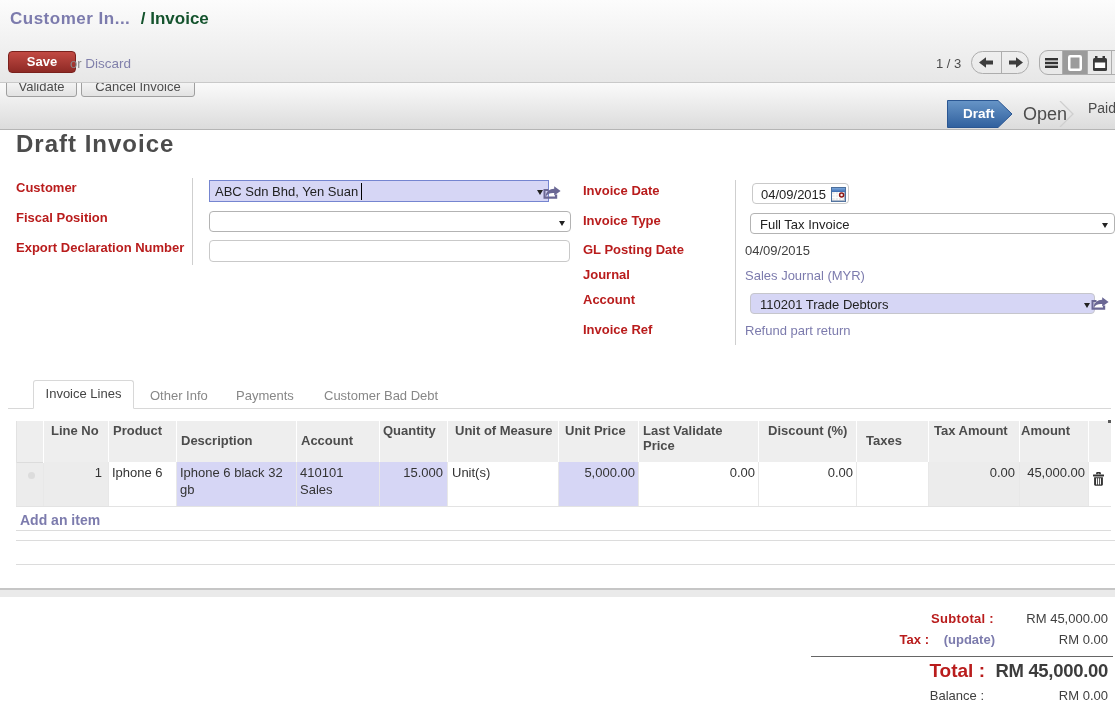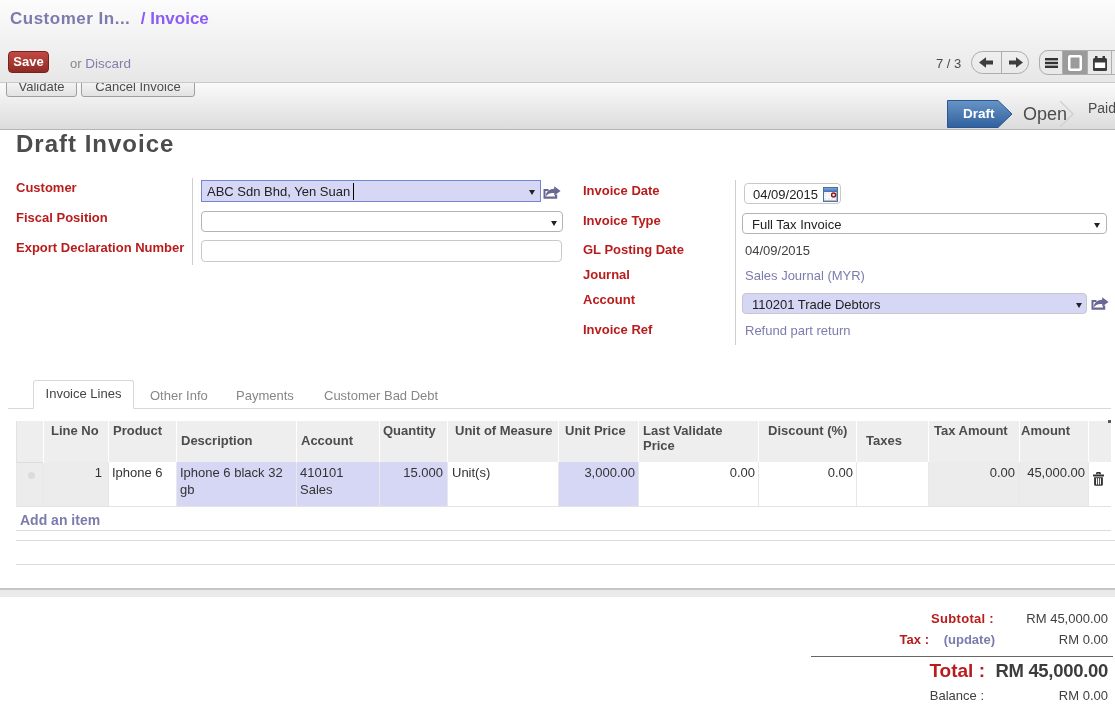--- a/index.html
+++ b/index.html
@@ -6,39 +6,39 @@
   html,body { width:1115px; height:705px; background:#fff; }
   body { font-family:"Liberation Sans", sans-serif; font-size:13px; color:#4c4c4c; }
   #page { position:relative; width:1115px; height:705px; overflow:hidden; background:#fff; }
   .abs { position:absolute; }
   .lbl { font-weight:bold; color:#b91c1c; font-size:13px; }
   .link { color:#7c7bad; }
 
   
   #topband { left:0; top:0; width:1115px; height:83px; background:linear-gradient(#fcfcfc, #e7e7e7); border-bottom:1px solid #c9c9c9; z-index:5; }
   #crumb { left:10px; top:9px; font-size:17px; font-weight:bold; color:#7c7bad; letter-spacing:0.5px; }
-  #crumb .cur { color:#8b5cf6; }
-  #savebtn { left:8px; top:51px; width:41px; height:22px; background:linear-gradient(#c24a43,#8e2a25); border:1px solid #7a211d; border-radius:4px; color:#fff; font-weight:bold; font-size:13px; text-align:center; line-height:20px; }
+  #crumb .cur { color:#14532d; }
+  #savebtn { left:8px; top:51px; width:68px; height:22px; background:linear-gradient(#c24a43,#8e2a25); border:1px solid #7a211d; border-radius:4px; color:#fff; font-weight:bold; font-size:13px; text-align:center; line-height:20px; }
   #orDiscard { left:70px; top:56px; font-size:13px; color:#888; }
   #orDiscard a { color:#8180ab; text-decoration:none; font-size:13.5px; }
   #pagerTxt { left:936px; top:56px; font-size:13px; color:#4c4c4c; }
   #pagerPill { left:971px; top:51px; width:58px; height:23px; border:1px solid #adadad; border-radius:12px; }
   #pagerPill .sep { position:absolute; left:29px; top:0; width:1px; height:21px; background:#adadad; }
   #switcher { left:1039px; top:50px; height:25px; }
   .swbtn { position:absolute; top:0; height:25px; border:1px solid #adadad; background:#e9e9e9; }
   
   #hdrband { left:0; top:83px; width:1115px; height:47px; background:linear-gradient(#fafafa,#dcdcdc); border-bottom:1px solid #b5b5b5; z-index:1; }
   .hbtn { position:absolute; height:25px; border:1px solid #9f9f9f; border-radius:3px; background:linear-gradient(#fefefe,#e2e2e2); color:#4c4c4c; font-size:13px; text-align:center; z-index:2; }
   #statusbar { z-index:2; }
 
   
   #title { left:16px; top:130px; font-size:24px; font-weight:bold; color:#4c4c4c; letter-spacing:1px; }
 
   .vline { background:#cfcfcf; width:1px; }
-  .field { position:absolute; border:1px solid #b3b3b3; background:#fff; }
+  .field { position:absolute; border:1px solid #b3b3b3; background:#fff;margin-left:8px; }
   .lav { background:#d6d6f5; }
   .caret { position:absolute; width:0; height:0; border-left:3.5px solid transparent; border-right:3.5px solid transparent; border-top:5.5px solid #222; }
 
   
   #tabbar { left:8px; top:408px; width:1103px; height:1px; background:#d8d8d8; }
   .tab { position:absolute; font-size:13px; color:#878787; }
   #tabActive { left:33px; top:380px; width:101px; height:29px; border:1px solid #d8d8d8; border-bottom:1px solid #fff; background:#fff; border-radius:3px 3px 0 0; text-align:center; line-height:26px; color:#444; }
 
   
   table { border-collapse:collapse; table-layout:fixed; }
@@ -75,21 +75,21 @@
   <div class="abs" style="left:1023px; top:104px; font-size:18px; color:#4c4c4c; z-index:2;">Open</div>
   <div class="abs" style="left:1088px; top:100px; font-size:14px; color:#4c4c4c; z-index:2;">Paid</div>
   <svg class="abs" style="left:1059px; top:101px; z-index:2;" width="16" height="26" viewBox="0 0 16 26">
     <path d="M1 0 L14 13 L1 26" fill="none" stroke="#cfcfcf" stroke-width="1.3"></path>
   </svg>
 
   <div class="abs" id="topband"></div>
   <div class="abs" id="crumb" style="z-index:6;">Customer In...&nbsp;&nbsp;<span class="cur" style="letter-spacing:0;">/ Invoice</span></div>
   <div class="abs" id="savebtn" style="z-index:6;">Save</div>
   <div class="abs" id="orDiscard" style="z-index:6;">or <a>Discard</a></div>
-  <div class="abs" id="pagerTxt" style="z-index:6;">7 / 3</div>
+  <div class="abs" id="pagerTxt" style="z-index:6;">1 / 3</div>
   <div class="abs" id="pagerPill" style="z-index:6;">
     <div class="sep"></div>
     <svg style="position:absolute; left:6px; top:5px;" width="16" height="11" viewBox="0 0 16 11">
       <path d="M15 3.4 H8 V0.3 L1 5.5 L8 10.7 V7.6 H15 Z" fill="#3d3d3d"></path>
     </svg>
     <svg style="position:absolute; left:36px; top:5px;" width="16" height="11" viewBox="0 0 16 11">
       <path d="M1 3.4 H8 V0.3 L15 5.5 L8 10.7 V7.6 H1 Z" fill="#3d3d3d"></path>
     </svg>
   </div>
   <div class="abs" id="switcher" style="z-index:6;">
@@ -225,21 +225,21 @@
     <tr>
       <td class="gray" style="border-top:1px solid #dcdcdc;">
             <div style="width:7px;height:7px;border-radius:50%;background:#dcdcdc;margin:7px 0 0 7px;"></div>
           </td>
       <td class="gray num" style="padding-right:6px;">1</td>
       <td style="padding-left:3px;">Iphone 6</td>
       <td class="lav" style="padding-left:3px;">Iphone 6 black 32 gb</td>
       <td class="lav" style="padding-left:3px;">410101 Sales</td>
       <td class="lav num" style="padding-right:4px;">15.000</td>
       <td style="padding-left:4px;">Unit(s)</td>
-      <td class="lav num" style="padding-right:3px;">3,000.00</td>
+      <td class="lav num" style="padding-right:3px;">5,000.00</td>
       <td class="num" style="padding-right:3px;">0.00</td>
       <td class="num" style="padding-right:3px;">0.00</td>
       <td></td>
       <td class="gray num" style="padding-right:4px;">0.00</td>
       <td class="gray num" style="padding-right:3px;">45,000.00</td>
       <td style="border-right:none; padding:0;">
         <svg style="margin:10px 0 0 4px;" width="11" height="14" viewBox="0 0 11 14">
           <path d="M3.1 2.2 V1.5 A2.4 2 0 0 1 7.9 1.5 V2.2 H6.3 V1.8 A1.3 1 0 0 0 4.7 1.8 V2.2 Z" fill="#333"></path>
           <rect x="0" y="2.4" width="11" height="2.1" rx="0.4" fill="#333"></rect>
           <path d="M1.1 5.3 H9.9 V12.6 a1.1 1.1 0 0 1 -1.1 1.1 H2.2 a1.1 1.1 0 0 1 -1.1 -1.1 Z" fill="#333"></path>

